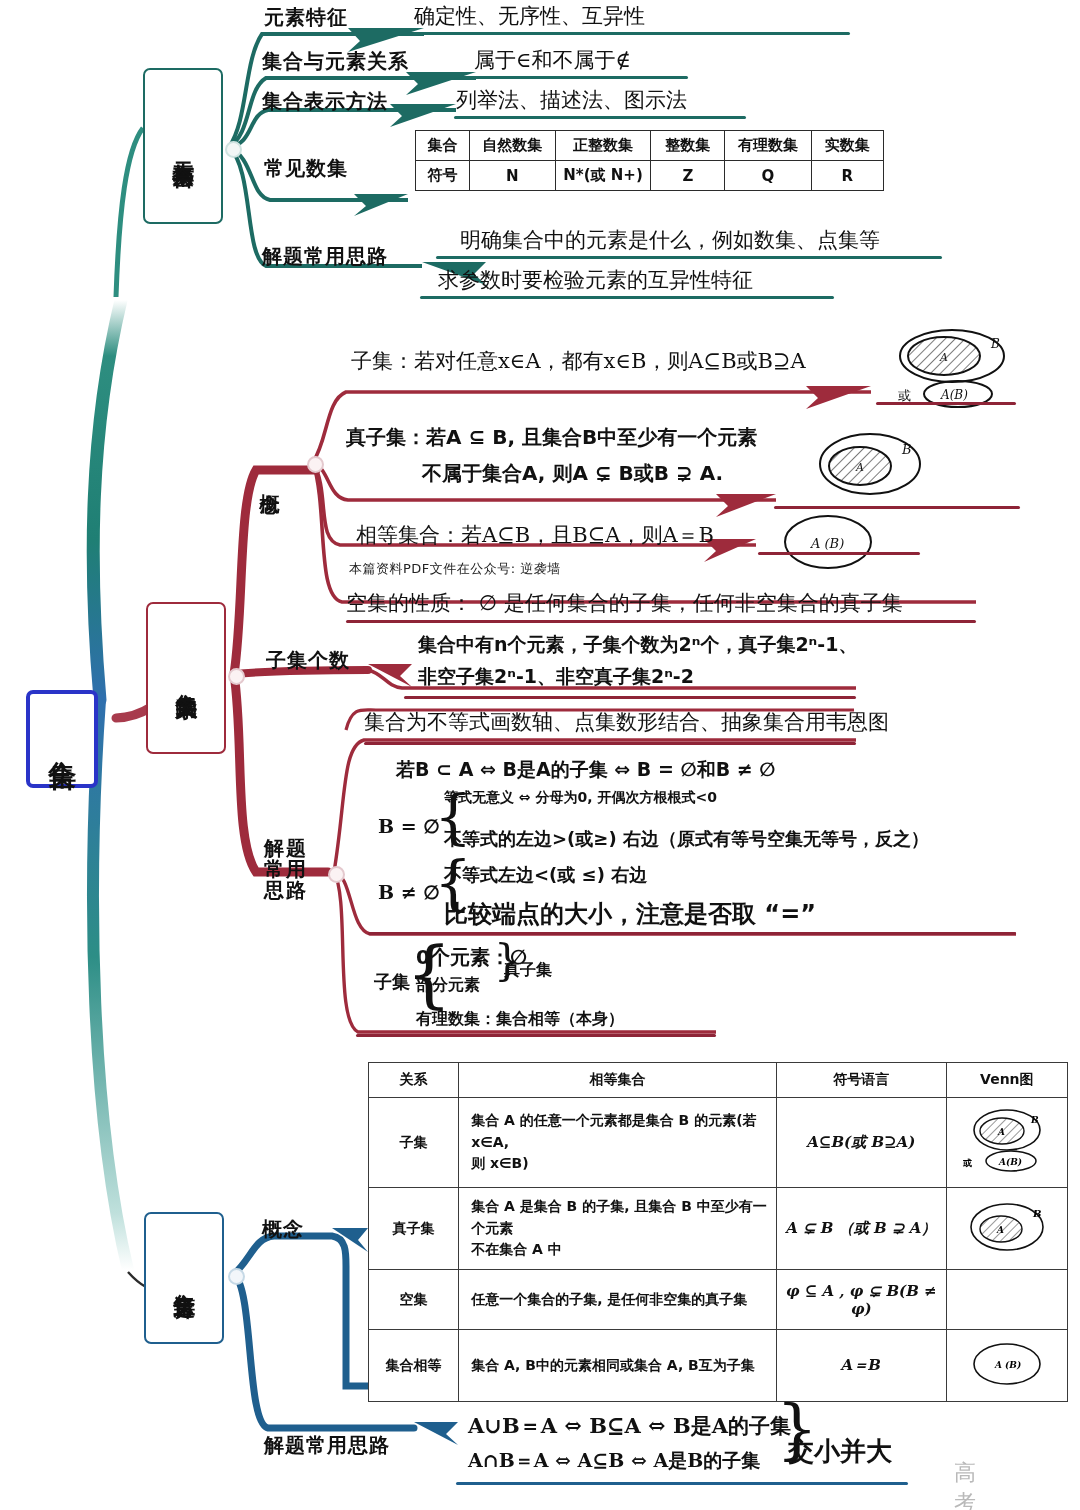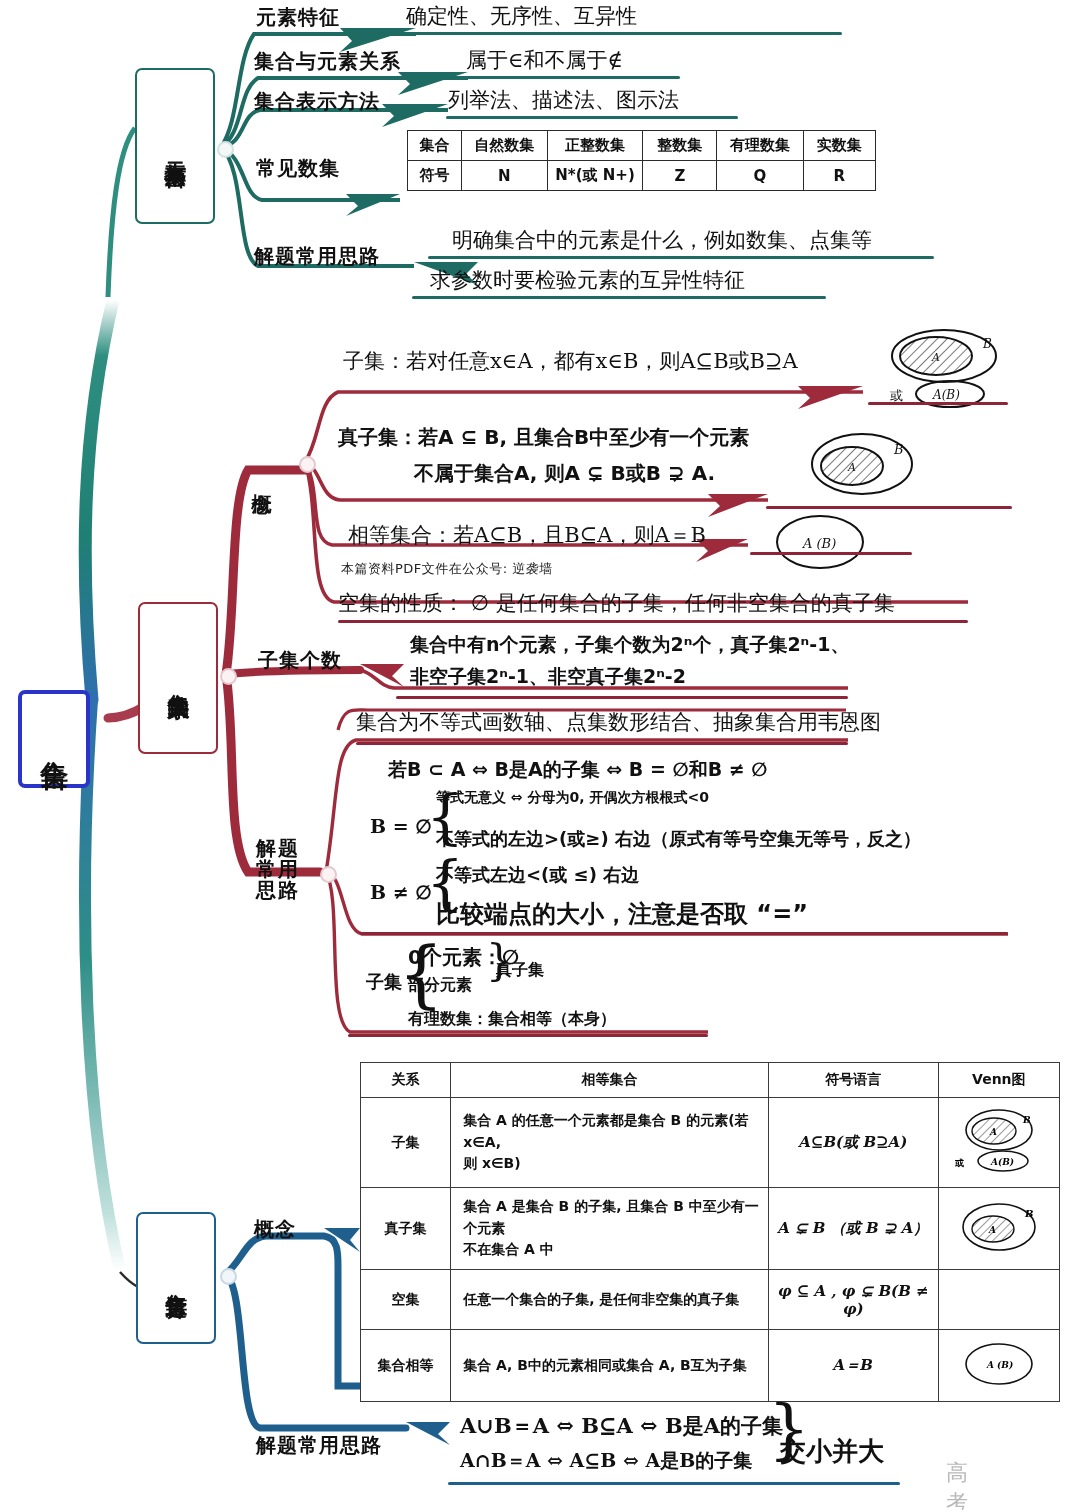--- a/index.html
+++ b/index.html
@@ -1,21 +1,21 @@
 <!DOCTYPE html>
 <html><head>
 <meta charset="utf-8">
 <style>
   html,body{margin:0;padding:0;background:#ffffff;}
   body{
     width:1080px;height:1510px;position:relative;overflow:hidden;
     font-family:"DejaVu Sans","Liberation Sans",sans-serif;
     color:#111;
   }
-  .canvas{position:absolute;left:8px;top:0;width:868px;height:1510px;}
+  .canvas{position:absolute;left:16px;top:0;width:868px;height:1510px;}
   svg.wires{position:absolute;left:0;top:0;width:1080px;height:1510px;pointer-events:none;}
 
   
   .nodebox{
     position:absolute;background:#fff;border-radius:7px;
     display:flex;align-items:center;justify-content:center;
     text-align:center;font-weight:700;line-height:1.12;
     letter-spacing:1px;
   }
   .node-root{border:4px solid #2a34c8;}

